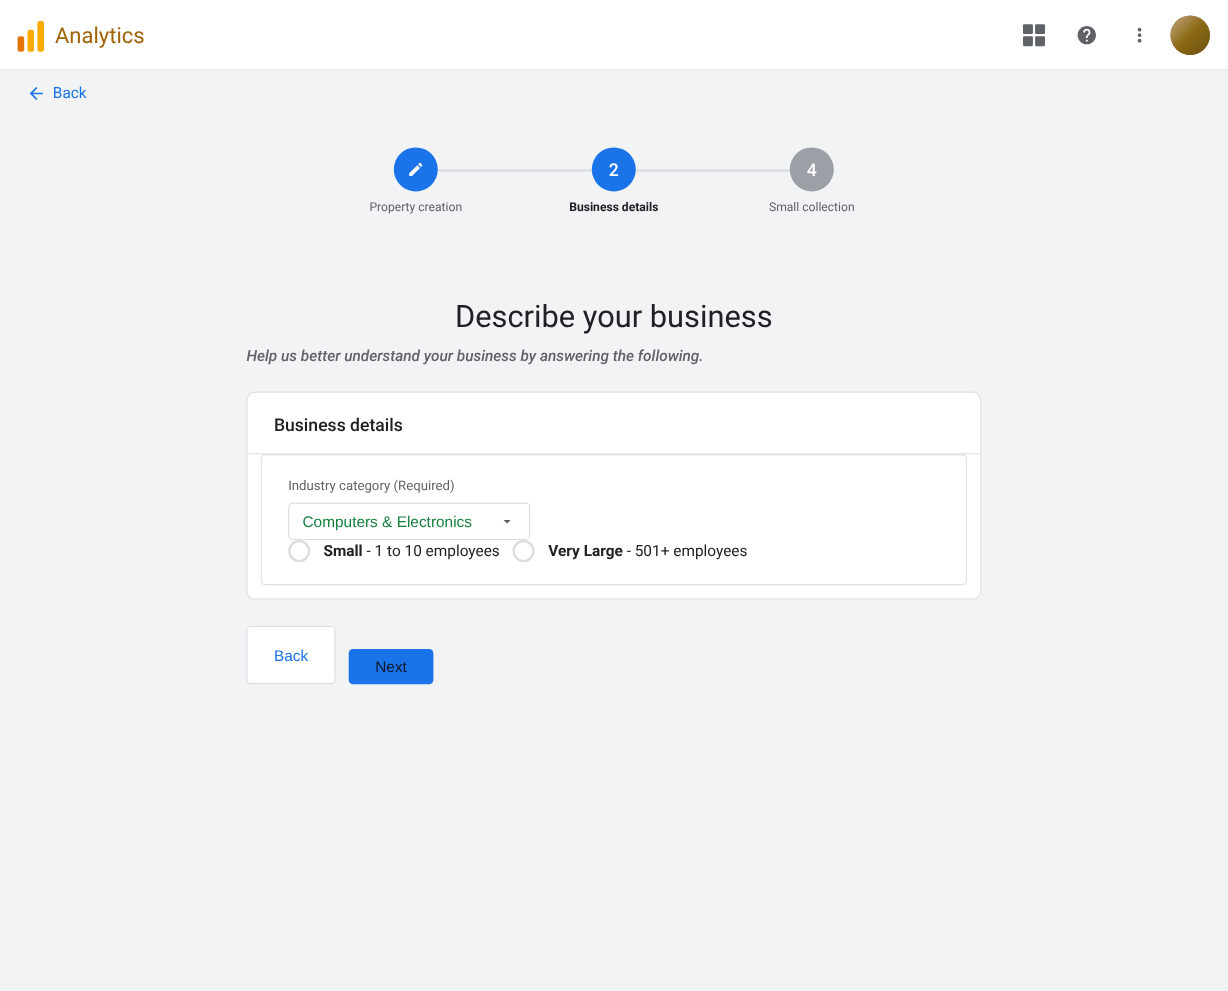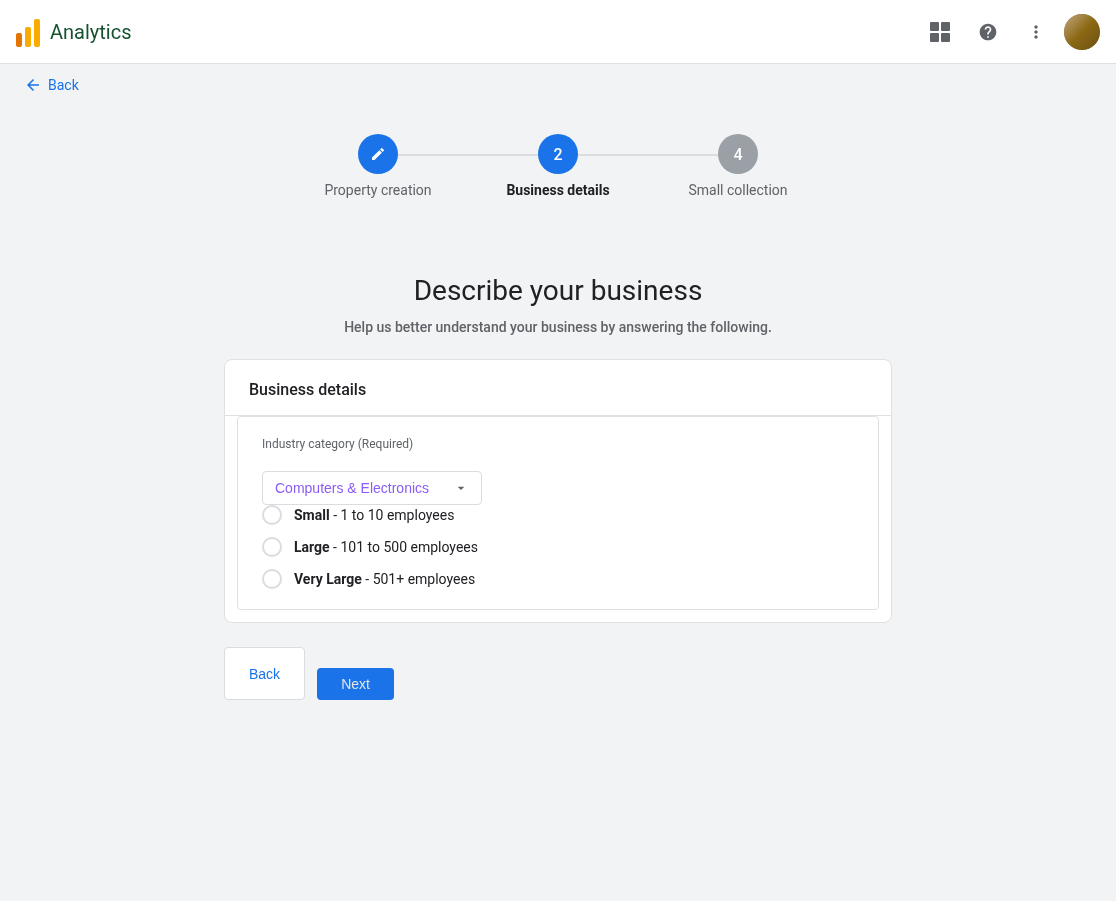--- a/index.html
+++ b/index.html
@@ -33,21 +33,21 @@
     }
     .logo-bar {
       border-radius: 2px;
       background: #f9ab00;
     }
     .logo-bar:nth-child(1) { width: 6px; height: 14px; background: #e37400; }
     .logo-bar:nth-child(2) { width: 6px; height: 20px; background: #f9ab00; }
     .logo-bar:nth-child(3) { width: 6px; height: 28px; background: #f9ab00; }
     .header-title {
       font-size: 20px;
-      color: #14532d;
+      color: #a16207;
       font-weight: 400;
     }
     .header-actions {
       margin-left: auto;
       display: flex;
       align-items: center;
       gap: 8px;
     }
     .header-icon-btn {
       width: 40px;
@@ -140,21 +140,21 @@
     .step-circle.active {
       background: #1a73e8;
       color: #fff;
     }
     .step-circle.inactive {
       background: #9aa0a6;
       color: #fff;
     }
     .step-label {
       margin-top: 8px;
-      font-size: 14px;
+      font-size: 11px;
       color: #5f6368;
       text-align: center;
     }
     .step-label.active-label {
       font-weight: 700;
       color: #202124;
     }
 
     
     .main-content {
@@ -164,25 +164,25 @@
     }
     .page-title {
       text-align: center;
       font-size: 28px;
       font-weight: 400;
       color: #202124;
       margin-bottom: 12px;
       margin-top: 36px;
     }
     .page-subtitle {
-      text-align: center;
       font-size: 14px;
       color: #5f6368;
       margin-bottom: 24px;
       font-weight: 500;
+      font-style: italic;
     }
 
     
     .card {
       background: #fff;
       border-radius: 8px;
       border: 1px solid #e0e0e0;
       overflow: hidden;
       margin-bottom: 24px;
     }
@@ -198,52 +198,52 @@
       background: #fff;
       border: 1px solid #e0e0e0;
       margin: 0 12px 12px;
       border-radius: 4px;
     }
 
     
     .field-label {
       font-size: 12px;
       color: #5f6368;
-      margin-bottom: 20px;
+      margin-bottom: 9px;
       display: block;
     }
     .select-wrapper {
       position: relative;
       display: inline-block;
     }
     .select-btn {
       display: flex;
       align-items: center;
       gap: 8px;
       border: 1px solid #dadce0;
       border-radius: 4px;
       padding: 8px 12px;
       background: #fff;
       font-size: 14px;
-      color: #8b5cf6;
+      color: #15803d;
       cursor: pointer;
       min-width: 220px;
     }
 
     .section-label {
       font-size: 12px;
       color: #5f6368;
       margin: 16px 0 8px;
       display: block;
     }
 
     
     .radio-group {
       display: flex;
-      flex-direction: column;
+      flex-direction: row;
       gap: 12px;
     }
     .radio-option {
       display: flex;
       align-items: center;
       gap: 12px;
       cursor: pointer;
       font-size: 14px;
       color: #202124;
     }
@@ -284,21 +284,21 @@
       color: #1a73e8;
       font-size: 14px;
       font-weight: 500;
       cursor: pointer;
     }
     .btn-next {
       padding: 8px 24px;
       border: none;
       border-radius: 4px;
       background: #1a73e8;
-      color: #e5e5e5;
+      color: #0f172a;
       font-size: 14px;
       font-weight: 500;
       cursor: pointer;
       margin-top: 21px;
     }
 
     
     .grid-icon {
       display: grid;
       grid-template-columns: 1fr 1fr;
@@ -409,26 +409,20 @@
       <div class="radio-group">
 
         <label class="radio-option">
           <div class="radio-circle"></div>
           <span>
             <span class="radio-label-bold">Small</span><span> - 1 to 10 employees</span>
           </span>
         </label>
 
 
-        <label class="radio-option">
-          <div class="radio-circle"></div>
-          <span>
-            <span class="radio-label-bold">Large</span><span> - 101 to 500 employees</span>
-          </span>
-        </label>
 
         <label class="radio-option">
           <div class="radio-circle"></div>
           <span>
             <span class="radio-label-bold">Very Large</span><span> - 501+ employees</span>
           </span>
         </label>
 
       </div>
     </div>

